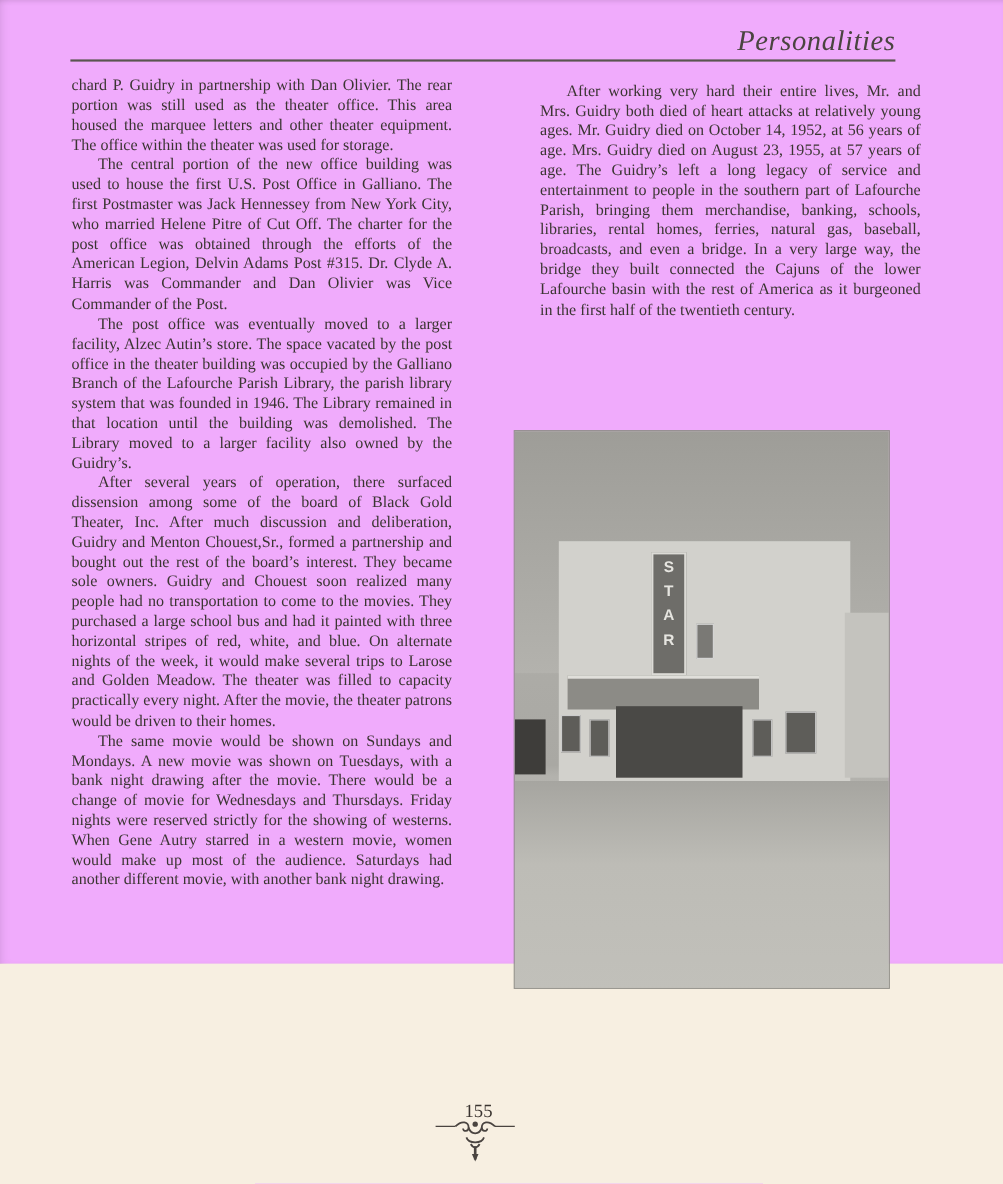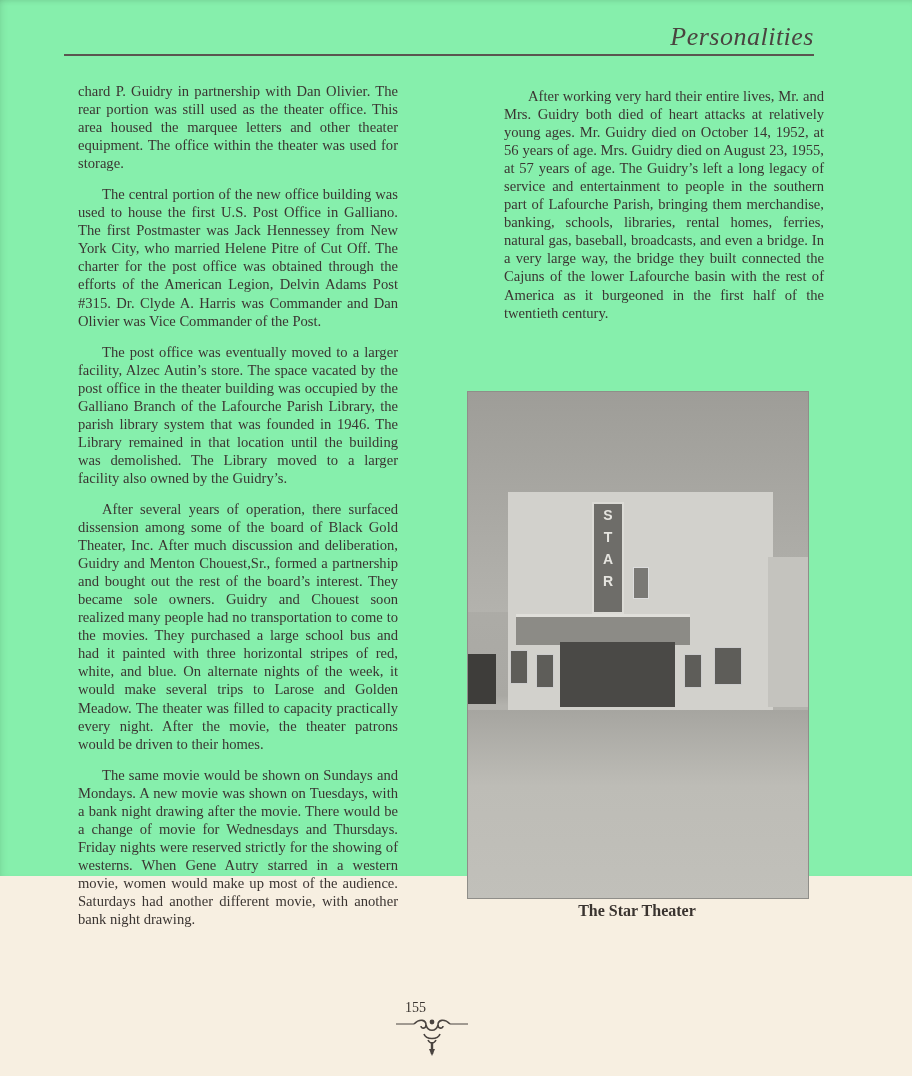--- a/index.html
+++ b/index.html
@@ -5,37 +5,37 @@
   html, body { margin: 0; padding: 0; }
   body {
     width: 912px; height: 1076px; overflow: hidden;
     background: #f7efe1;
     font-family: "Liberation Serif", "DejaVu Serif", serif;
     color: #3a3430;
     position: relative;
   }
   .page {
     position: absolute; left: 0; top: 0; width: 912px; height: 876px;
-    background: #86efac;
+    background: #f0abfc;
     box-shadow: inset 6px 0 10px -6px rgba(0,0,0,0.12), inset 0 4px 6px -4px rgba(0,0,0,0.15);
   }
   .running-head {
     position: absolute; right: 98px; top: 22px;
     font-family: "Liberation Serif", "DejaVu Serif", serif;
     font-style: italic; font-size: 26px; color: #4a4440;
     letter-spacing: 0.5px;
   }
   .rule-line {
     position: absolute; left: 64px; top: 54px; width: 401px; height: 2px; background: #5a5550;
   }
   .col {
     position: absolute; font-size: 14.6px; line-height: 18.05px;
     text-align: justify; color: #3b3532;
   }
-  .col p { margin: 13px; text-indent: 24px; }
+  .col p { margin: 0; text-indent: 24px; }
   .col p.noindent { text-indent: 0; }
   .col-left { left: 65px; top: 69px; width: 346px; }
   .col-right { left: 491px; top: 74px; width: 346px; }
   .photo {
     position: absolute; left: 467px; top: 391px; width: 340px; height: 506px;
     background: linear-gradient(#b7b6b1 0%, #aeada8 35%, #a9a8a3 60%, #b3b2ad 62%, #bdbcb6 100%);
     overflow: hidden;
     border: 1px solid #8f8e89;
   }
   .photo .sky { position:absolute; left:0; top:0; width:100%; height:220px;
@@ -49,22 +49,22 @@
   .photo .entrance { position:absolute; left:92px; top:250px; width:115px; height:65px; background:#4a4946; }
   .photo .poster { position:absolute; width:16px; height:32px; background:#5e5d59; border:1px solid #ccc; }
   .photo .leftbldg { position:absolute; left:0; top:262px; width:28px; height:50px; background:#3e3d3a; }
   .photo .ground { position:absolute; left:0; top:318px; width:100%; height:190px;
     background: linear-gradient(#a6a5a0, #bdbcb6 40%, #c1c0ba); }
   .caption {
     position: absolute; left: 467px; top: 902px; width: 340px; text-align: center;
     font-weight: bold; font-size: 16px; color: #3a3430;
   }
   .folio {
-    position: absolute; left: 405px; top: 1000px; width: 60px; 
-    font-size: 14px; color: #3a3430;
+    position: absolute; left: 405px; top: 1000px; width: 60px; text-align: center;
+    font-size: 17px; color: #3a3430;
   }
   .ornament { position:absolute; left: 392px; top: 1016px; width: 80px; height: 44px; }
 </style>
 </head>
 <body>
 
 <div class="page">
 
   <div class="running-head">Personalities</div>
   <div class="rule-line" style="width:750px;"></div>
@@ -95,21 +95,20 @@
     <div class="marquee"></div>
     <div class="entrance"></div>
     <div class="poster" style="left:42px;top:258px;"></div>
     <div class="poster" style="left:68px;top:262px;"></div>
     <div class="poster" style="left:216px;top:262px;"></div>
     <div class="poster" style="left:246px;top:255px;width:26px;height:36px;"></div>
     <div class="leftbldg"></div>
     <div class="ground"></div>
   </div>
 
-  <div class="caption">The Star Theater</div>
 
   <div class="folio">155</div>
 
   <svg class="ornament" viewBox="0 0 80 44">
     <line x1="4" y1="8" x2="22" y2="8" stroke="#4a4440" stroke-width="1"></line>
     <line x1="58" y1="8" x2="76" y2="8" stroke="#4a4440" stroke-width="1"></line>
     <path d="M22 8 C28 2, 34 4, 34 9 C34 13, 29 13, 29 10" fill="none" stroke="#4a4440" stroke-width="1.6"></path>
     <path d="M58 8 C52 2, 46 4, 46 9 C46 13, 51 13, 51 10" fill="none" stroke="#4a4440" stroke-width="1.6"></path>
     <path d="M34 9 C36 16, 44 16, 46 9" fill="none" stroke="#4a4440" stroke-width="1.6"></path>
     <path d="M32 18 C34 24, 46 24, 48 18" fill="none" stroke="#4a4440" stroke-width="1.6"></path>

